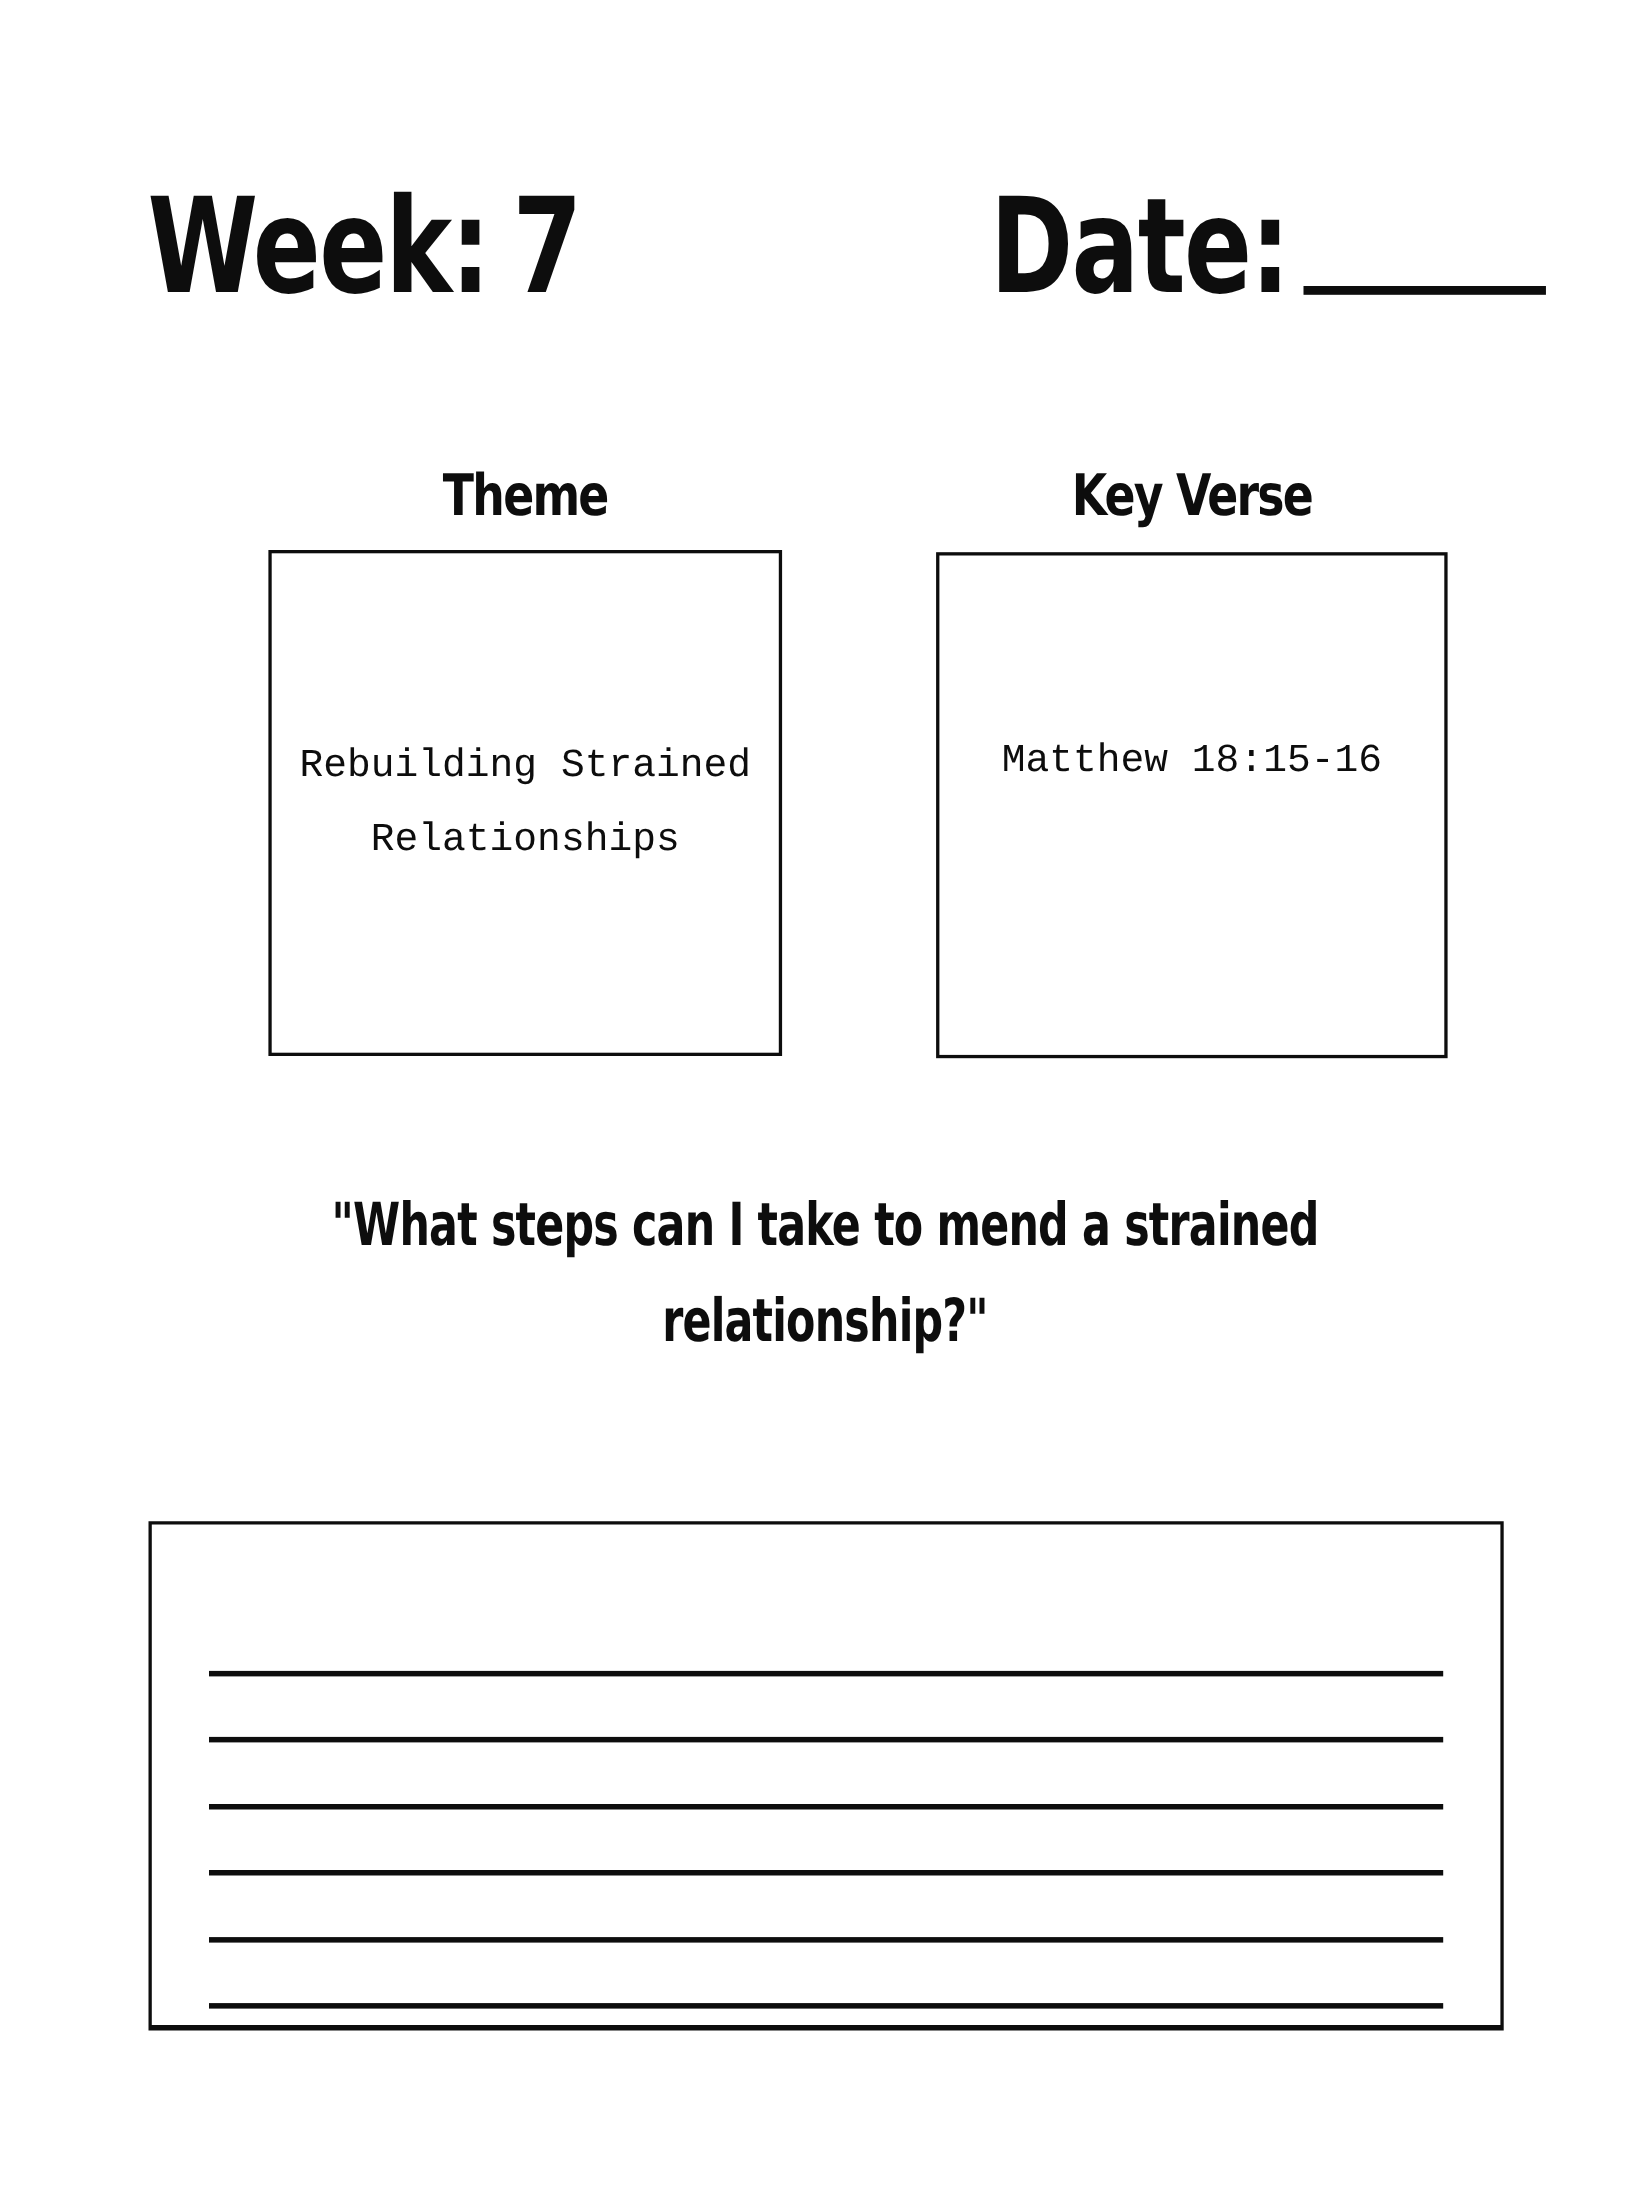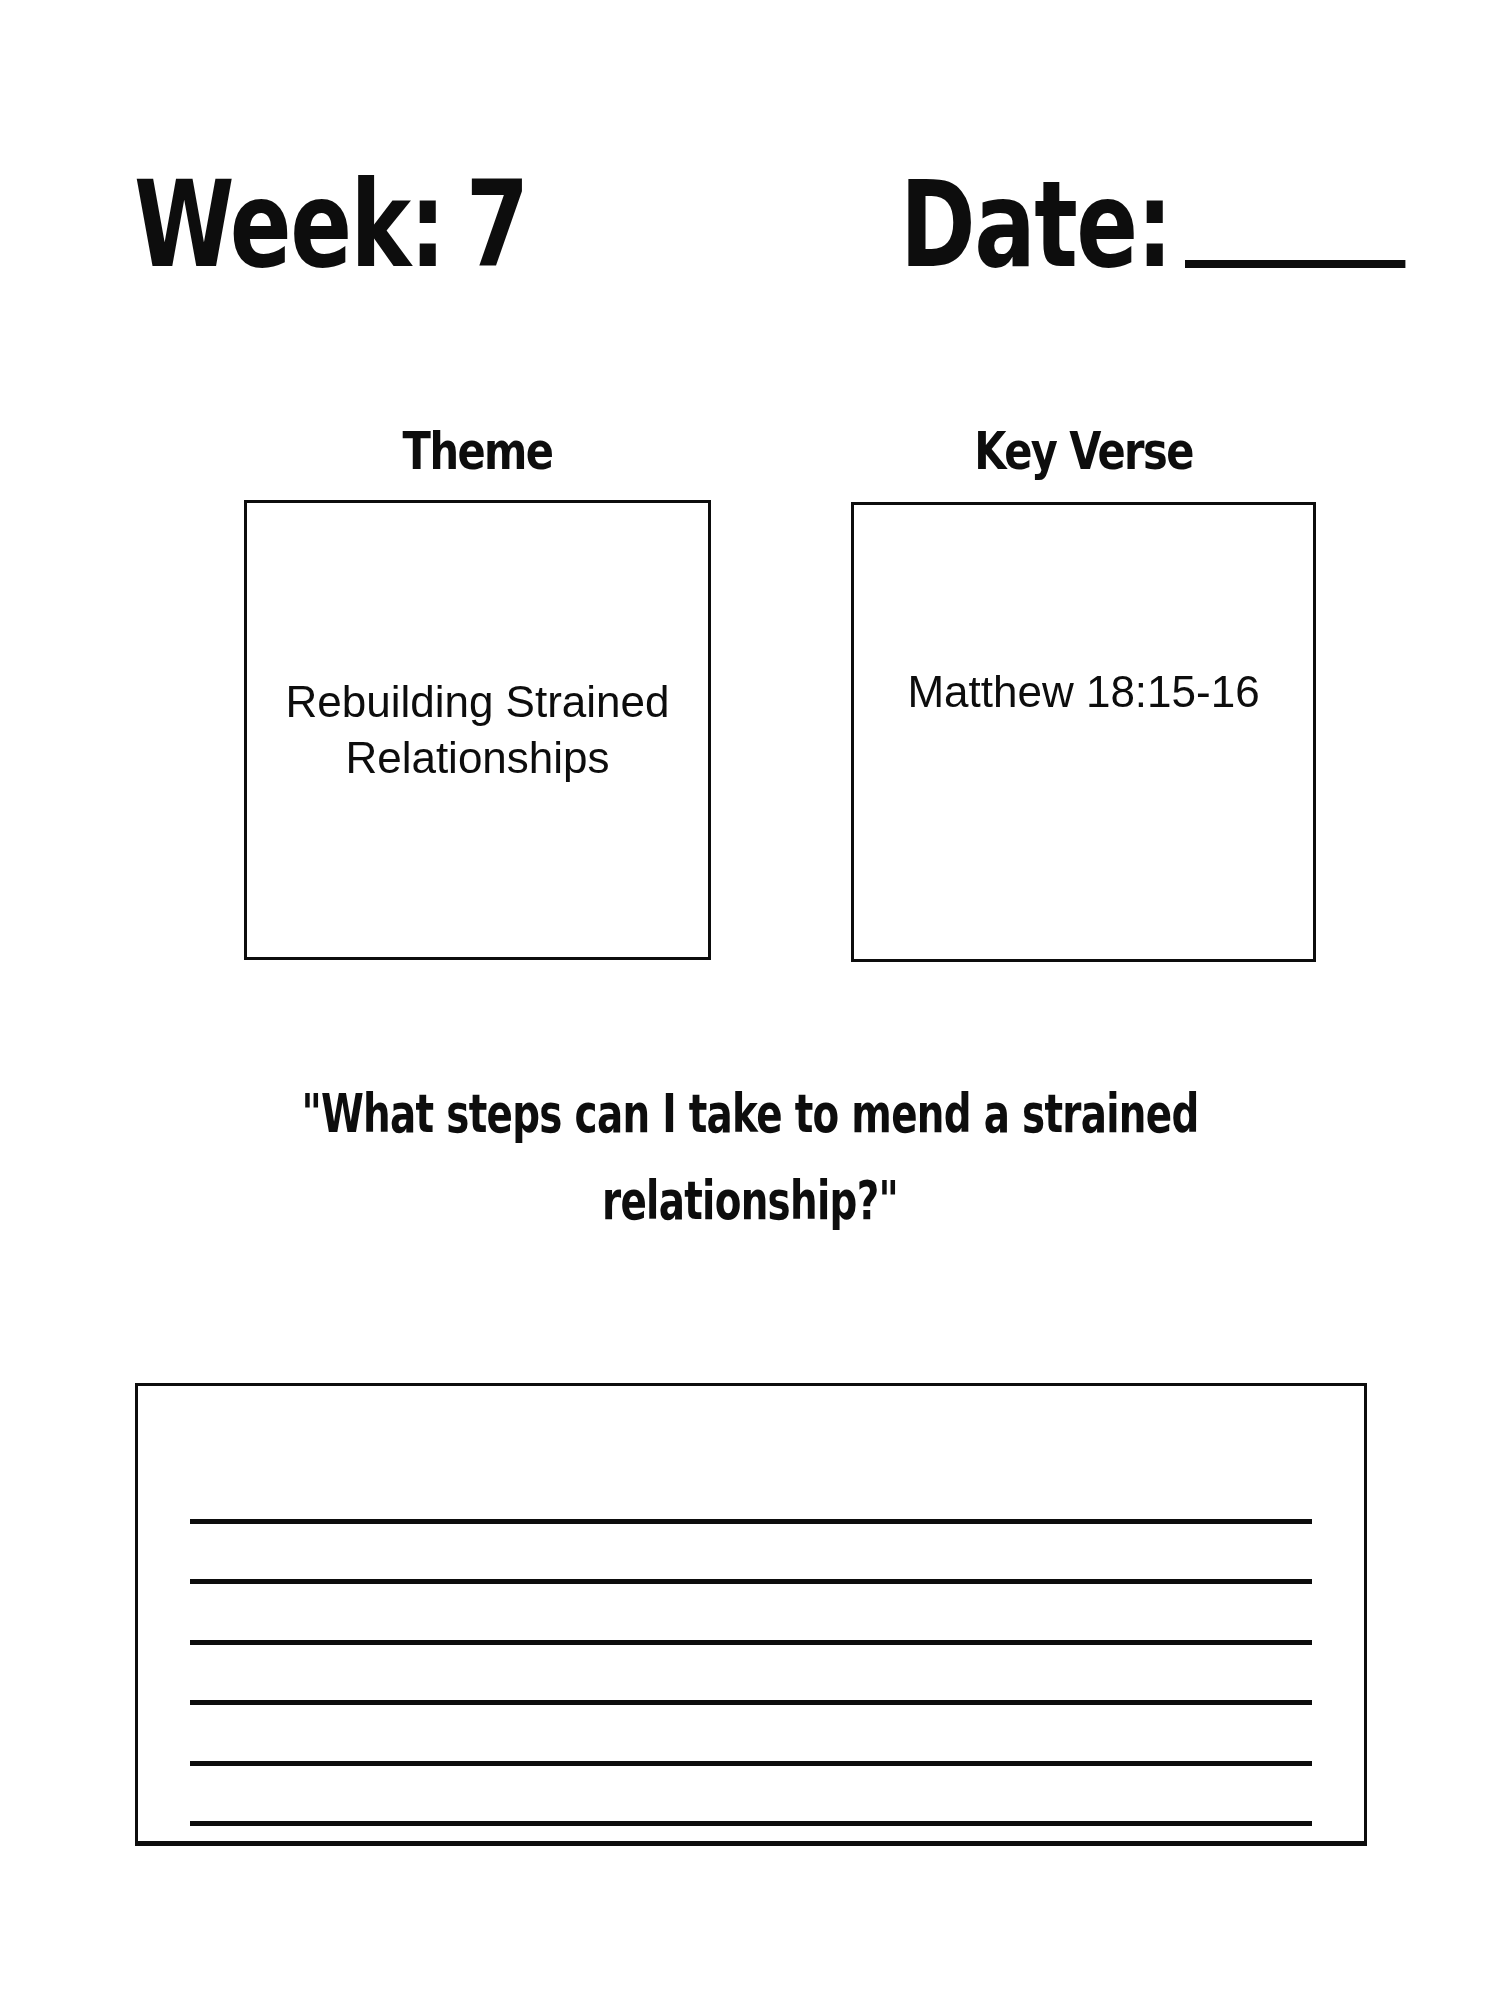--- a/index.html
+++ b/index.html
@@ -52,22 +52,22 @@
 
   .value-box{
     position:absolute;width:467px;height:460px;
     border:3px solid var(--ink);box-sizing:border-box;
     display:flex;align-items:center;justify-content:center;
     text-align:center;
   }
   .theme-box{left:244px;top:500px;}
   .keyverse-box{left:851px;top:502px;width:465px;padding-bottom:80px;}
   .box-text{
-    font-family:Liberation Sans, sans-serif;
-    font-size:44px;line-height:56px;color:var(--ink);
+    font-family:Liberation Mono, monospace;
+    font-size:36px;line-height:68px;color:var(--ink);
   }
 
   .multiline{white-space:pre-line;}
 
   .quote{
     position:absolute;left:0;top:1070px;width:1500px;
     text-align:center;
     font-family:"DejaVu Sans", sans-serif;font-weight:bold;
     font-size:54px;line-height:87px;letter-spacing:-1px;
     transform:scaleX(.72);transform-origin:center top;

